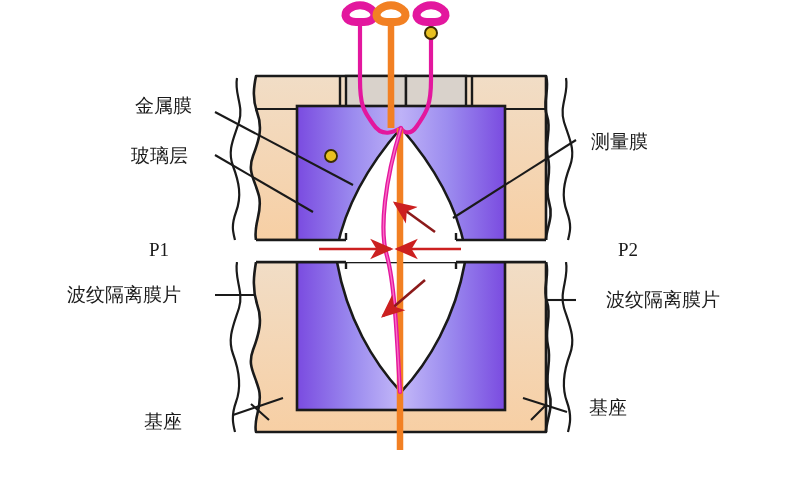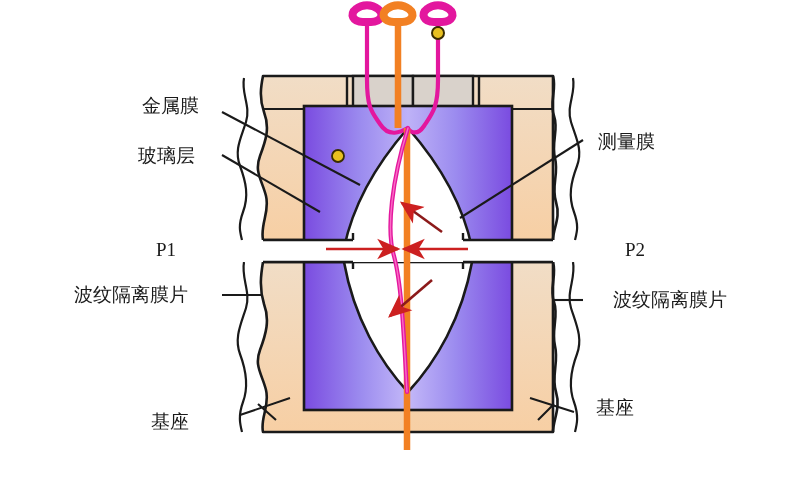--- a/index.html
+++ b/index.html
@@ -1,21 +1,21 @@
 <!DOCTYPE html>
 <html><head>
 <meta charset="utf-8">
 <style>
   html,body{margin:0;padding:0;background:#ffffff;}
   body{
     width:800px;height:500px;overflow:hidden;
     font-family:"DejaVu Sans","Liberation Sans",sans-serif;
     position:relative;
   }
-  #stage{position:absolute;left:8px;top:0;width:664px;height:500px;border-radius:25px;}
+  #stage{position:absolute;left:1px;top:0;width:664px;height:500px;border-radius:25px;}
   svg{display:block;}
   .lbl{
     font-family:"DejaVu Sans","Liberation Sans",sans-serif;
     font-size:19px;fill:#1a1a1a;
   }
   .lbl-latin{
     font-family:"Liberation Serif","DejaVu Serif",serif;
     font-size:19px;fill:#1a1a1a;
   }
 </style>

